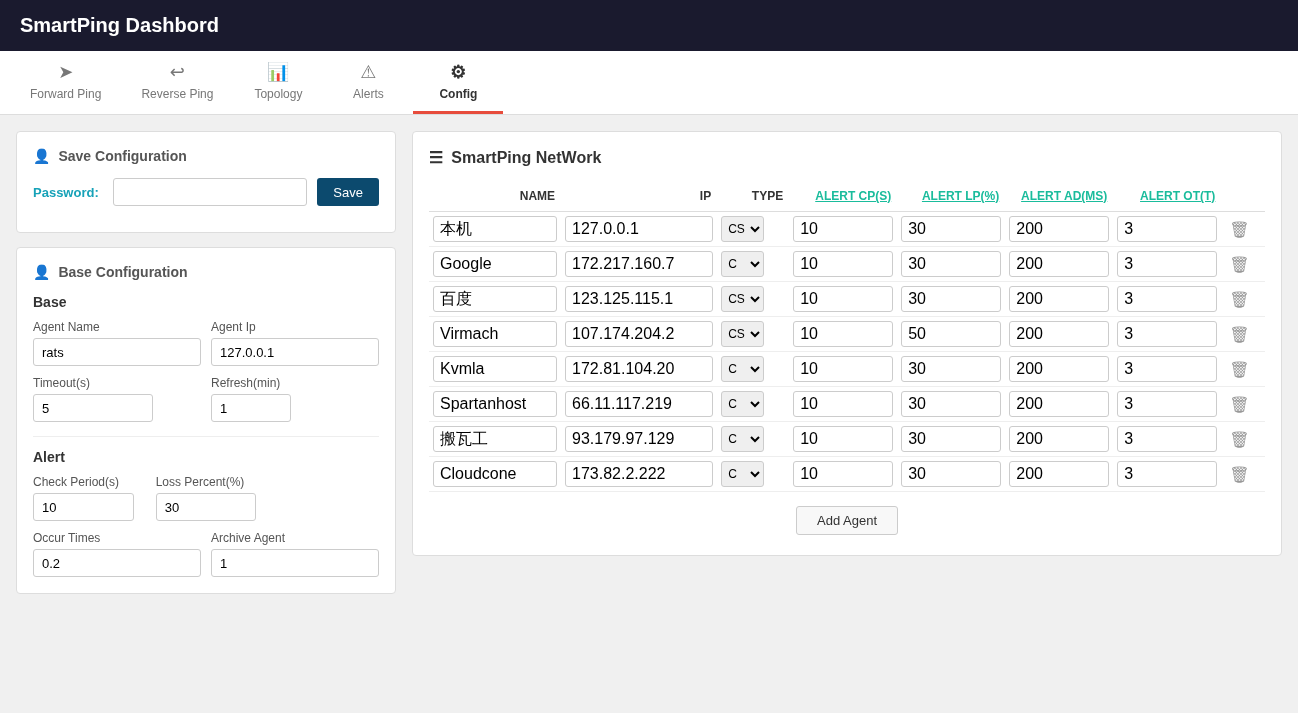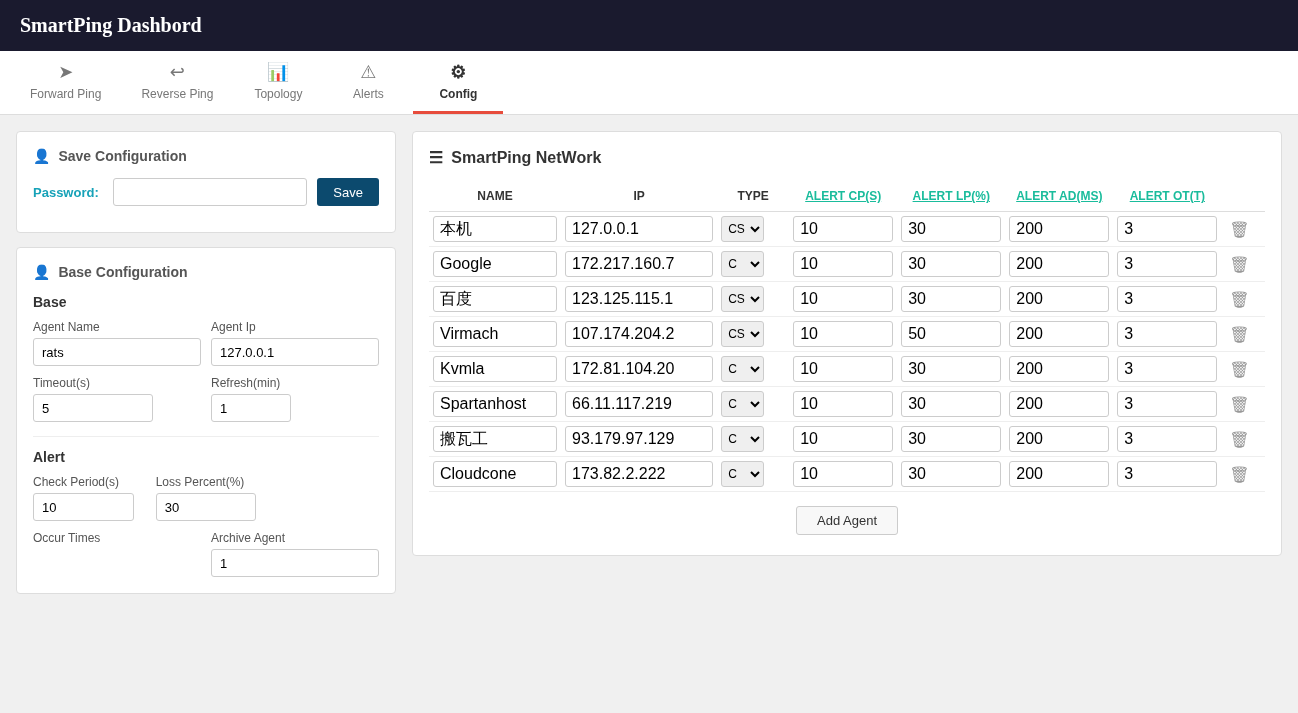--- a/index.html
+++ b/index.html
@@ -5,21 +5,20 @@
     * { box-sizing: border-box; margin: 0; padding: 0; }
     body { font-family: Arial, sans-serif; font-size: 13px; background: #f0f0f0; }
 
     
     .app-header {
       background: #1a1a2e;
       color: white;
       padding: 14px 20px;
       font-size: 20px;
       font-weight: bold;
-      font-family: Liberation Serif, serif;
     }
 
     
     .nav-tabs {
       background: white;
       display: flex;
       border-bottom: 1px solid #ddd;
       padding: 0 10px;
     }
     .nav-tab {
@@ -168,21 +167,21 @@
       align-items: center;
       gap: 8px;
     }
 
     table {
       width: 100%;
       border-collapse: collapse;
     }
 
     thead th {
-      text-align: center;
+      text-align: right;
       padding: 8px 6px;
       font-size: 12px;
       font-weight: bold;
       color: #333;
       border-bottom: 1px solid #ddd;
     }
 
     thead th.teal { color: #1abc9c; text-decoration: underline; }
 
     tbody td {
@@ -328,20 +327,21 @@
         </div>
         <div class="form-field">
           <label>Loss Percent(%)</label>
           <input type="text" value="30" style="">
         </div>
       </div>
 
       <div class="form-grid-2b">
         <div class="form-field">
           <label>Occur Times</label>
+          <input type="text" value="0.2" style="">
         </div>
         <div class="form-field">
           <label>Archive Agent</label>
           <input type="text" value="1" style="">
         </div>
       </div>
 
     </div>
   </div>
 

